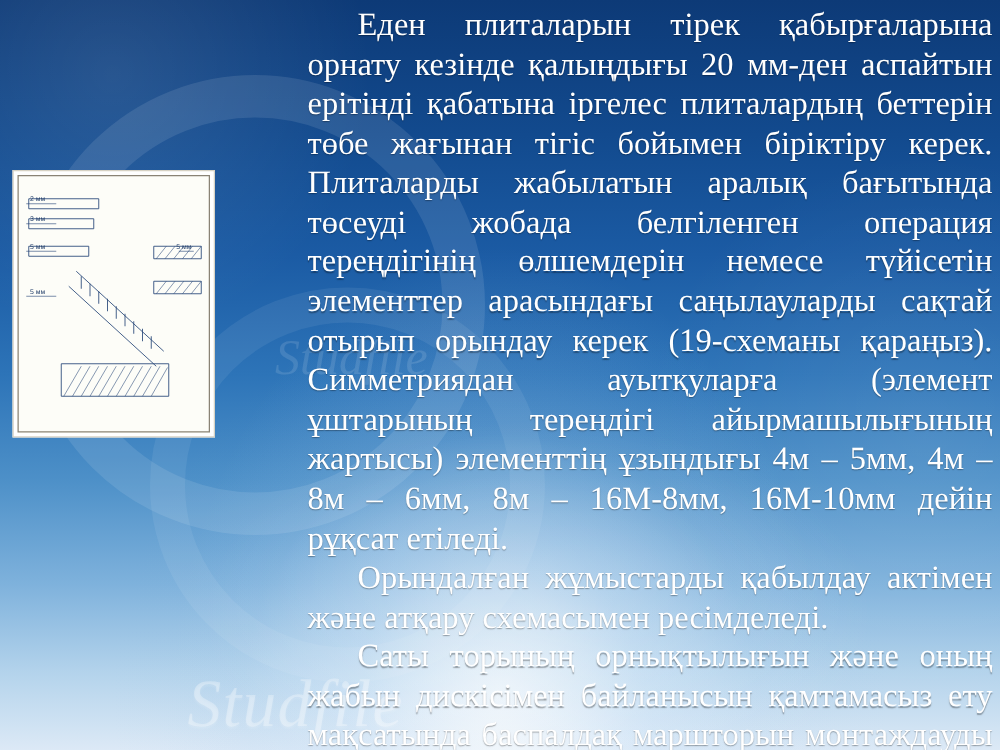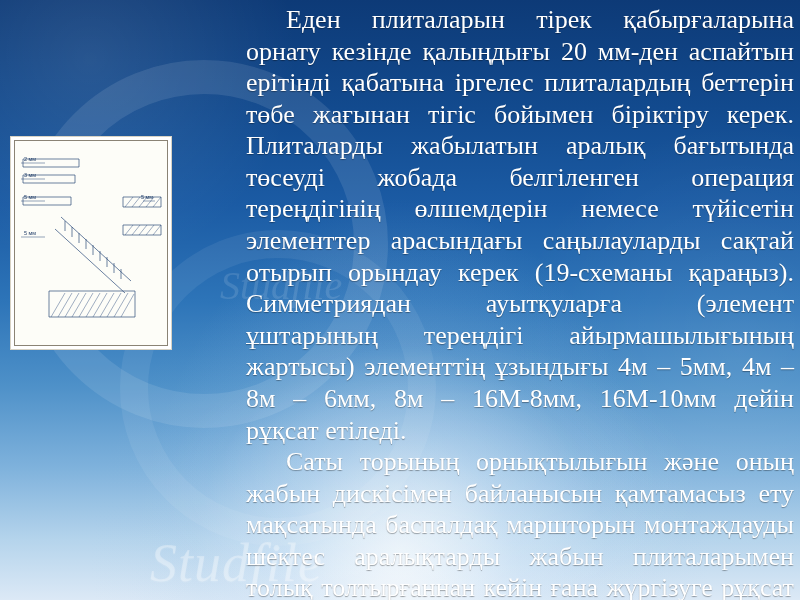--- a/index.html
+++ b/index.html
@@ -227,16 +227,17 @@
         <text class="fig-label" x="9" y="36">3 мм</text>
         <text class="fig-label" x="9" y="58">5 мм</text>
         <text class="fig-label" x="9" y="94">5 мм</text>
         <text class="fig-label" x="126" y="58">5 мм</text>
       </svg>
     </div>
   </div>
 
   <div id="body-text">
     <p>Еден плиталарын тірек қабырғаларына орнату кезінде қалыңдығы 20 мм-ден аспайтын ерітінді қабатына іргелес плиталардың беттерін төбе жағынан тігіс бойымен біріктіру керек. Плиталарды жабылатын аралық бағытында төсеуді жобада белгіленген операция тереңдігінің өлшемдерін немесе түйісетін элементтер арасындағы саңылауларды сақтай отырып орындау керек (19-схеманы қараңыз). Симметриядан ауытқуларға (элемент ұштарының тереңдігі айырмашылығының жартысы) элементтің ұзындығы 4м – 5мм, 4м – 8м – 6мм, 8м – 16М-8мм, 16М-10мм дейін рұқсат етіледі.</p>
+    <p>Орындалған жұмыстарды қабылдау актімен және атқару схемасымен ресімделеді.</p>
     <p>Саты торының орнықтылығын және оның жабын дискісімен байланысын қамтамасыз ету мақсатында баспалдақ маршторын монтаждауды шектес аралықтарды жабын плиталарымен толық толтырғаннан кейін ғана жүргізуге рұқсат етіледі. Шерулер орнату орнына шаблонмен аралықты алдын-ала тексеріп, жобалық күйде беріледі және қалыңдығы 30 мм дейінгі цемент ерітіндісінің қабатына қойылады. Ерітіндінің қозғалғыштығы 5-7 мм болуы керек. орнату кезінде және қабылдау кезінде орнатылған шерулер мен алаңдардың нақты жағдайы (20-сызбаны қараңыз) және дәнекерлеу жұмыстарының сапасы бақыланады</p>
   </div>
 
 </div>
 
 </body></html>

